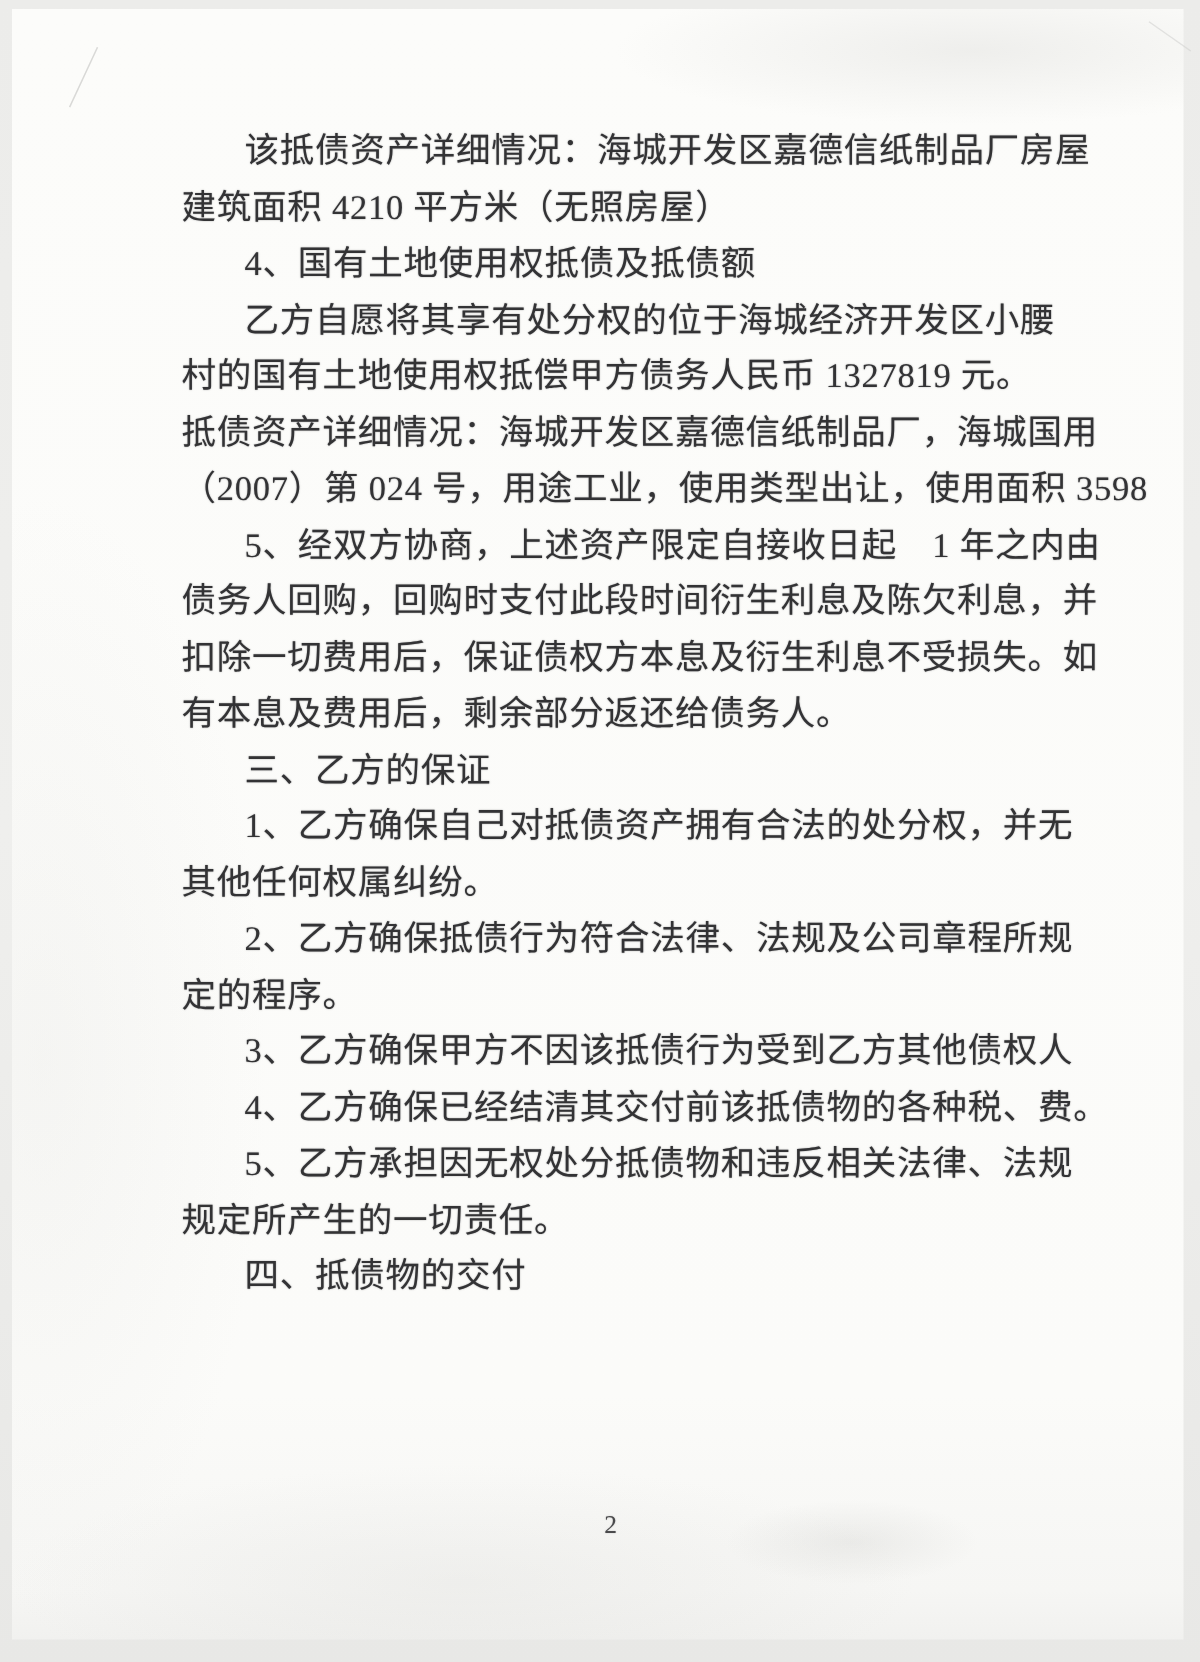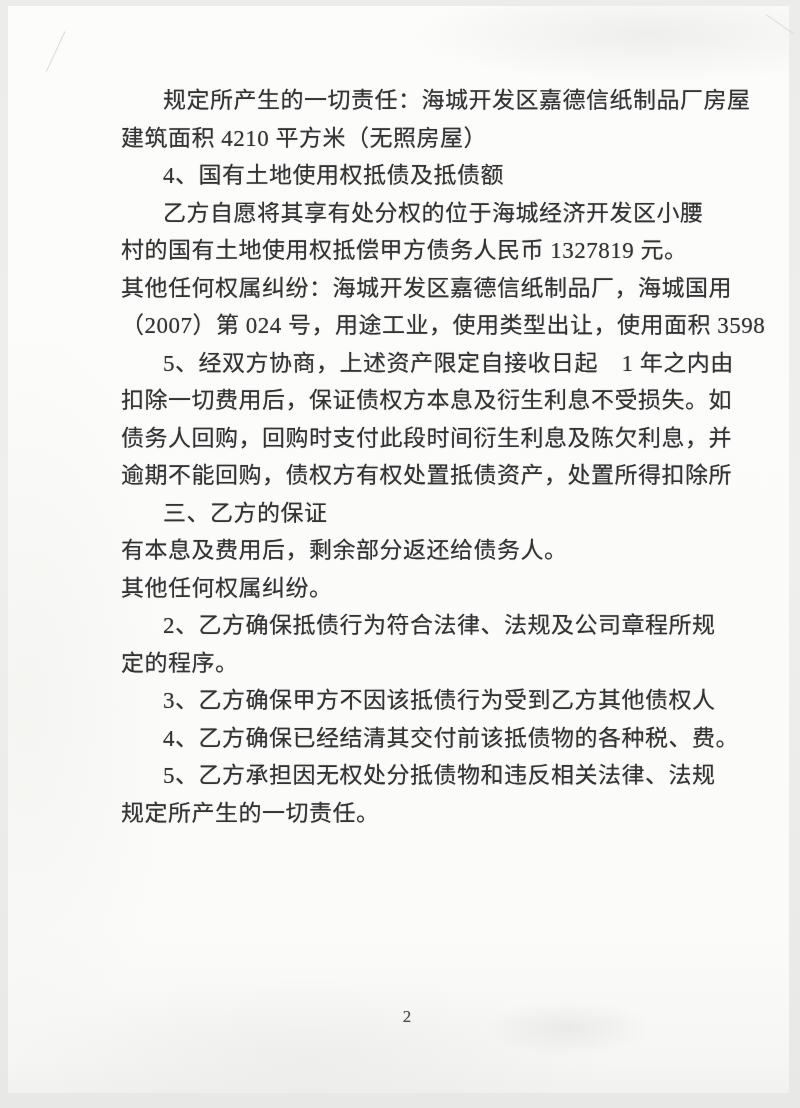--- a/index.html
+++ b/index.html
@@ -83,36 +83,37 @@
   }
 </style>
 </head>
 <body>
 
 <div class="scan">
   <div class="page">
     <div class="crease-tl"></div>
     <div class="crease-tr"></div>
     <div class="doc-body">
-        <div class="line indent">规定所产生的一切责任：海城开发区嘉德信纸制品厂房屋</div>
+        <div class="line indent">该抵债资产详细情况：海城开发区嘉德信纸制品厂房屋</div>
         <div class="line">建筑面积 4210 平方米（无照房屋）</div>
         <div class="line indent">4、国有土地使用权抵债及抵债额</div>
         <div class="line indent">乙方自愿将其享有处分权的位于海城经济开发区小腰</div>
         <div class="line">村的国有土地使用权抵偿甲方债务人民币 1327819 元。</div>
-        <div class="line">其他任何权属纠纷：海城开发区嘉德信纸制品厂，海城国用</div>
+        <div class="line">抵债资产详细情况：海城开发区嘉德信纸制品厂，海城国用</div>
         <div class="line">（2007）第 024 号，用途工业，使用类型出让，使用面积 3598</div>
         <div class="line indent">5、经双方协商，上述资产限定自接收日起　1 年之内由</div>
+        <div class="line">债务人回购，回购时支付此段时间衍生利息及陈欠利息，并</div>
         <div class="line">扣除一切费用后，保证债权方本息及衍生利息不受损失。如</div>
-        <div class="line">债务人回购，回购时支付此段时间衍生利息及陈欠利息，并</div>
-        <div class="line">逾期不能回购，债权方有权处置抵债资产，处置所得扣除所</div>
+        <div class="line">有本息及费用后，剩余部分返还给债务人。</div>
         <div class="line indent">三、乙方的保证</div>
-        <div class="line">有本息及费用后，剩余部分返还给债务人。</div>
+        <div class="line indent">1、乙方确保自己对抵债资产拥有合法的处分权，并无</div>
         <div class="line">其他任何权属纠纷。</div>
         <div class="line indent">2、乙方确保抵债行为符合法律、法规及公司章程所规</div>
         <div class="line">定的程序。</div>
         <div class="line indent">3、乙方确保甲方不因该抵债行为受到乙方其他债权人</div>
         <div class="line indent">4、乙方确保已经结清其交付前该抵债物的各种税、费。</div>
         <div class="line indent">5、乙方承担因无权处分抵债物和违反相关法律、法规</div>
         <div class="line">规定所产生的一切责任。</div>
+        <div class="line indent">四、抵债物的交付</div>
       </div>
     <div class="page-number">2</div>
   </div>
 </div>
 
 </body></html>

